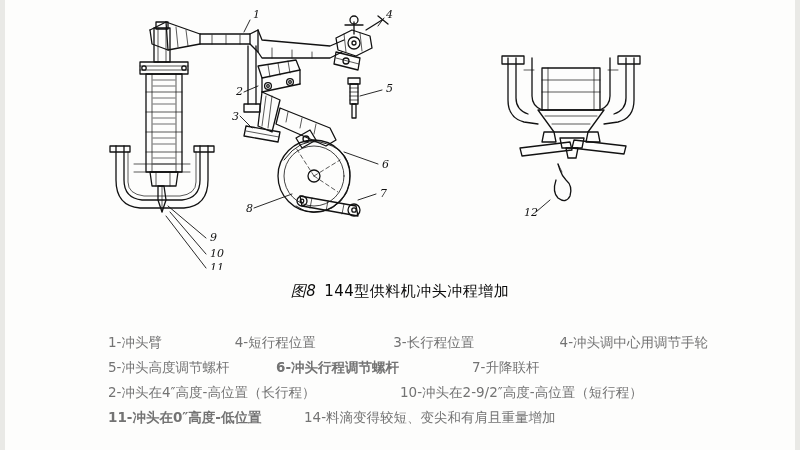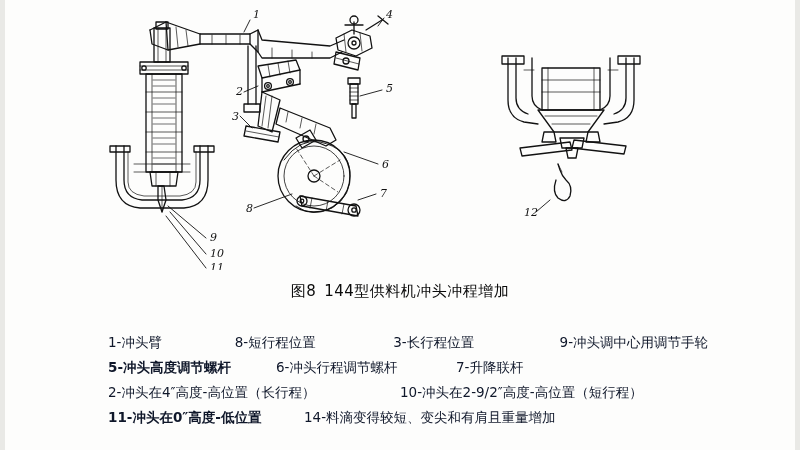--- a/index.html
+++ b/index.html
@@ -36,43 +36,44 @@
     top: 282px;
     left: 0;
     width: 800px;
     text-align: center;
     font-size: 15px;
     letter-spacing: 0.5px;
     color: #0b0b0b;
   }
   .caption .figno {
     margin-right: 8px;
+    font-style: italic;
   }
   .legend {
     position: absolute;
     top: 330px;
     left: 108px;
     width: 600px;
     font-size: 13.5px;
     line-height: 25px;
-    color: #0f172a;
+    color: #737373;
   }
   .legend-row {
     display: flex;
     white-space: nowrap;
   }
   .legend-row .cell {
     display: inline-block;
   }
   .legend-row.r1 .c1 { width: 128px; }
   .legend-row.r1 .c2 { width: 160px; }
   .legend-row.r1 .c3 { width: 168px; }
-  .legend-row.r2 .c1 { width: 168px; font-weight: bold; }
-  .legend-row.r2 .c2 { width: 180px; }
-  .legend-row.r2 .c3 { width: 120px; }
+  .legend-row.r2 .c1 { width: 168px; }
+  .legend-row.r2 .c2 { width: 180px; font-weight: bold; }
+  .legend-row.r2 .c3 { width: 120px; margin-left: 16px; }
   .legend-row.r3 .c1 { width: 292px; }
   .legend-row.r4 .c1 { width: 196px; font-weight: bold; }
   .edge-bar {
     position: absolute;
     top: 0;
     width: 5px;
     height: 450px;
     background: #e9e9e6;
   }
   .edge-bar.left { left: 0; }
@@ -315,23 +316,23 @@
     </svg>
   </div>
 
   <div class="caption">
     <span class="figno">图8</span><span>144型供料机冲头冲程增加</span>
   </div>
 
   <div class="legend">
     <div class="legend-row r1">
       <span class="cell c1">1-冲头臂</span>
-      <span class="cell c2">8-短行程位置</span>
+      <span class="cell c2">4-短行程位置</span>
       <span class="cell c3">3-长行程位置</span>
-      <span class="cell c4">9-冲头调中心用调节手轮</span>
+      <span class="cell c4">4-冲头调中心用调节手轮</span>
     </div>
     <div class="legend-row r2">
       <span class="cell c1">5-冲头高度调节螺杆</span>
       <span class="cell c2">6-冲头行程调节螺杆</span>
       <span class="cell c3">7-升降联杆</span>
     </div>
     <div class="legend-row r3">
       <span class="cell c1">2-冲头在4″高度-高位置（长行程）</span>
       <span class="cell c2">10-冲头在2-9/2″高度-高位置（短行程）</span>
     </div>

